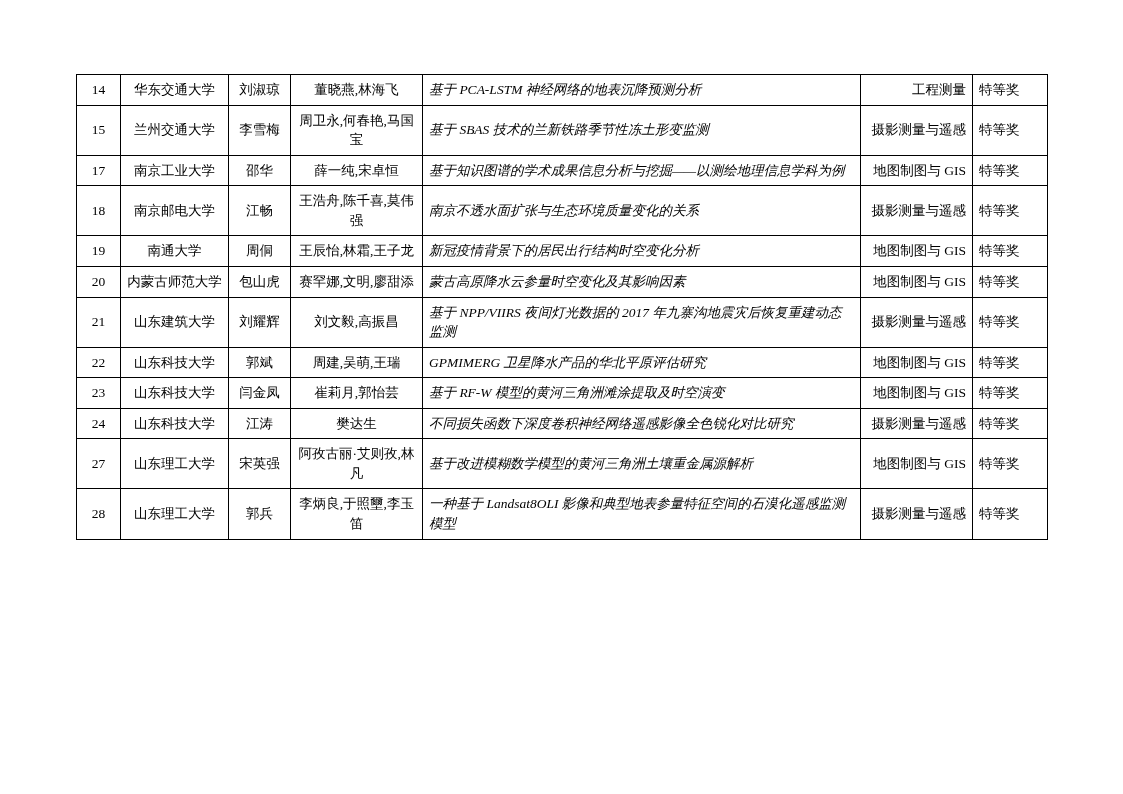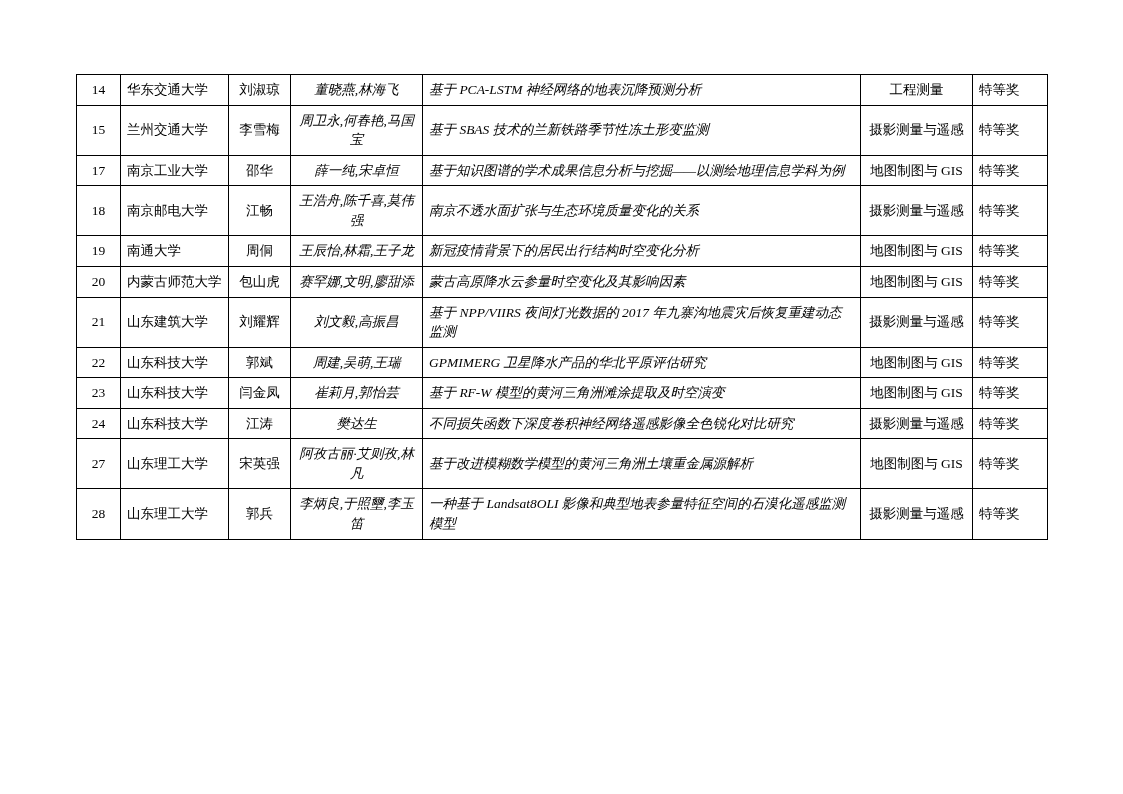--- a/index.html
+++ b/index.html
@@ -43,25 +43,25 @@
   }
   col.c-no      { width: 44px; }
   col.c-school  { width: 108px; }
   col.c-leader  { width: 62px; }
   col.c-members { width: 132px; }
   col.c-title   { width: 438px; }
   col.c-cat     { width: 112px; }
   col.c-prize   { width: 75px; }
 
   td.no      { text-align: center; }
-  td.school  { }
+  td.school  { text-align: center; }
   td.leader  { text-align: center; }
-  td.members { text-align: center; font-style: italic; }
+  td.members { text-align: center; }
   td.title   { text-align: left; font-style: italic; }
-  td.cat     { text-align: center; margin-top: 16px; }
+  td.cat     { text-align: right; margin-top: 16px; }
   td.prize   { text-align: left; }
 
   td.title { padding-left: 8px; padding-right: 8px; }
 </style>
 </head>
 <body>
 
 <div class="page">
   <div class="table-wrap">
     <table class="award-table">

